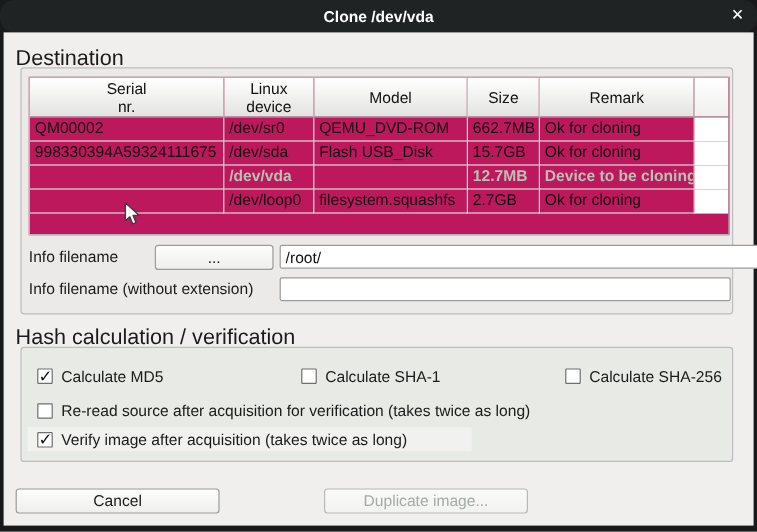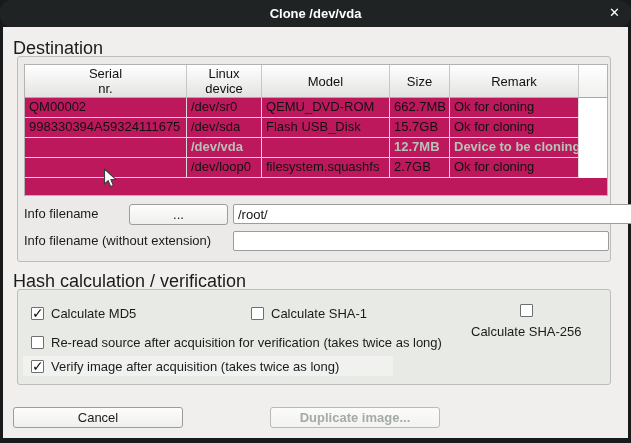--- a/index.html
+++ b/index.html
@@ -182,37 +182,37 @@
       <label class="cbrow" style="left:13px; top:14px;">
         <span class="cb checked"></span>
         <span>Calculate MD5</span>
       </label>
 
       <label class="cbrow" style="left:233px; top:14px;">
         <span class="cb"></span>
         <span>Calculate SHA-1</span>
       </label>
 
-      <label class="cbrow" style="left:453px; top:14px;flex-direction:column;">
+      <label class="cbrow" style="left:453px; top:14px;">
         <span class="cb"></span>
         <span>Calculate SHA-256</span>
       </label>
 
       <label class="cbrow" style="left:13px; top:43px;">
         <span class="cb"></span>
         <span>Re-read source after acquisition for verification (takes twice as long)</span>
       </label>
 
       <label class="cbrow" style="left:13px; top:67px;">
         <span class="cb checked"></span>
         <span>Verify image after acquisition (takes twice as long)</span>
       </label>
     </div>
 
     <div class="btn" style="left:10px; top:380px; width:170px;">Cancel</div>
-    <div class="btn disabled" style="left:267px; top:380px; width:170px;font-weight:bold;">Duplicate image...</div>
+    <div class="btn disabled" style="left:267px; top:380px; width:170px;">Duplicate image...</div>
 
     <svg class="cursor" width="15" height="21" viewBox="0 0 15 21">
       <polygon points="1.5,1 1.5,16 5.2,12.7 7.6,18.6 10.3,17.4 7.9,11.6 12.8,11.4" fill="#fbfbfb" stroke="#3d3d3d" stroke-width="1.1" stroke-linejoin="round"></polygon>
     </svg>
 
   </div>
 </div>
 
 </body></html>

